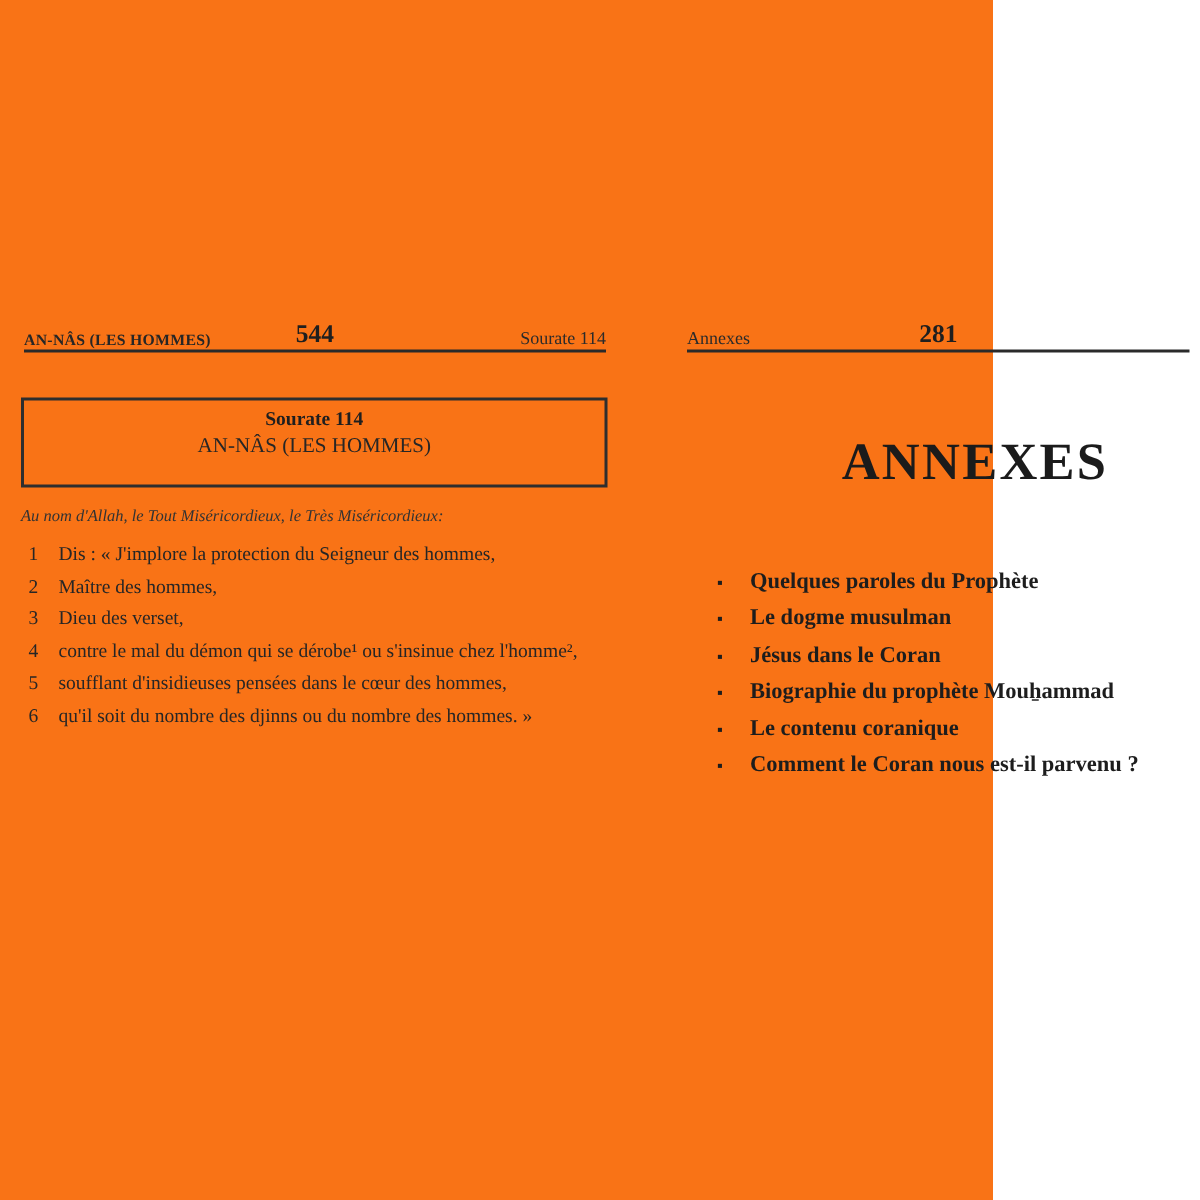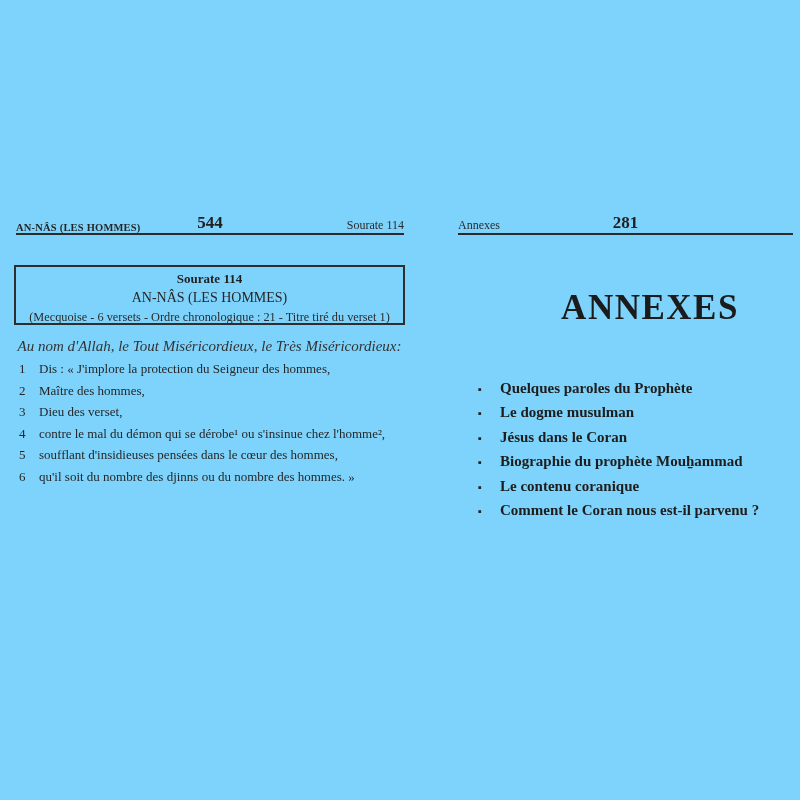--- a/index.html
+++ b/index.html
@@ -9,23 +9,23 @@
   }
   body {
     width: 800px;
     height: 800px;
     font-family: "Liberation Serif", "DejaVu Serif", serif;
     color: #222222;
     overflow: hidden;
   }
   .canvas {
     position: relative;
-    width: 800px;
+    width: 662px;
     height: 800px;
-    background: #7dd3fc;
+    background: #f97316;
   }
 
   
   .running-header {
     position: absolute;
     display: flex;
     align-items: flex-end;
     border-bottom: 2px solid #2a2a2a;
     box-sizing: border-box;
   }
@@ -51,23 +51,23 @@
   }
   .box-line1 { font-size: 13px; font-weight: bold; line-height: 19px; color: #1f1f1f; }
   .box-line2 { font-size: 14px; line-height: 20px; color: #262626; }
   .box-line2 .t-bold { font-weight: normal; }
   .box-line3 { font-size: 12.3px; line-height: 19px; color: #2b2b2b; white-space: nowrap; }
 
   
   #basmala {
     position: absolute;
     left: 14px; top: 338px; width: 391px;
-    text-align: center;
+    text-align: left;
     font-style: italic;
-    font-size: 15px;
+    font-size: 11px;
     color: #333333;
   }
 
   
   #verses {
     position: absolute;
     left: 19px; top: 362px; width: 388px;
   }
   .verse-row {
     display: flex;
@@ -133,21 +133,20 @@
     <span class="rh-cell rh-left rh-title-caps">AN-NÂS (LES HOMMES)</span>
     <span class="rh-cell rh-center rh-pagenum">544</span>
     <span class="rh-cell rh-right rh-plain">Sourate 114</span>
   </div>
 
   <div id="surah-box">
     <div class="box-line1">Sourate 114</div>
     <div class="box-line2">
       <span class="t-bold">AN-NÂS</span><span> (LES HOMMES)</span>
     </div>
-    <div class="box-line3">(Mecquoise - 6 versets - Ordre chronologique : 21 - Titre tiré du verset 1)</div>
   </div>
 
   <div id="basmala">Au nom d'Allah, le Tout Miséricordieux, le Très Miséricordieux:</div>
 
   <div id="verses">
     <div class="verse-row">
       <span class="verse-num">1</span>
       <span class="verse-text">Dis : « J'implore la protection du Seigneur des hommes,</span>
     </div>
     <div class="verse-row">

